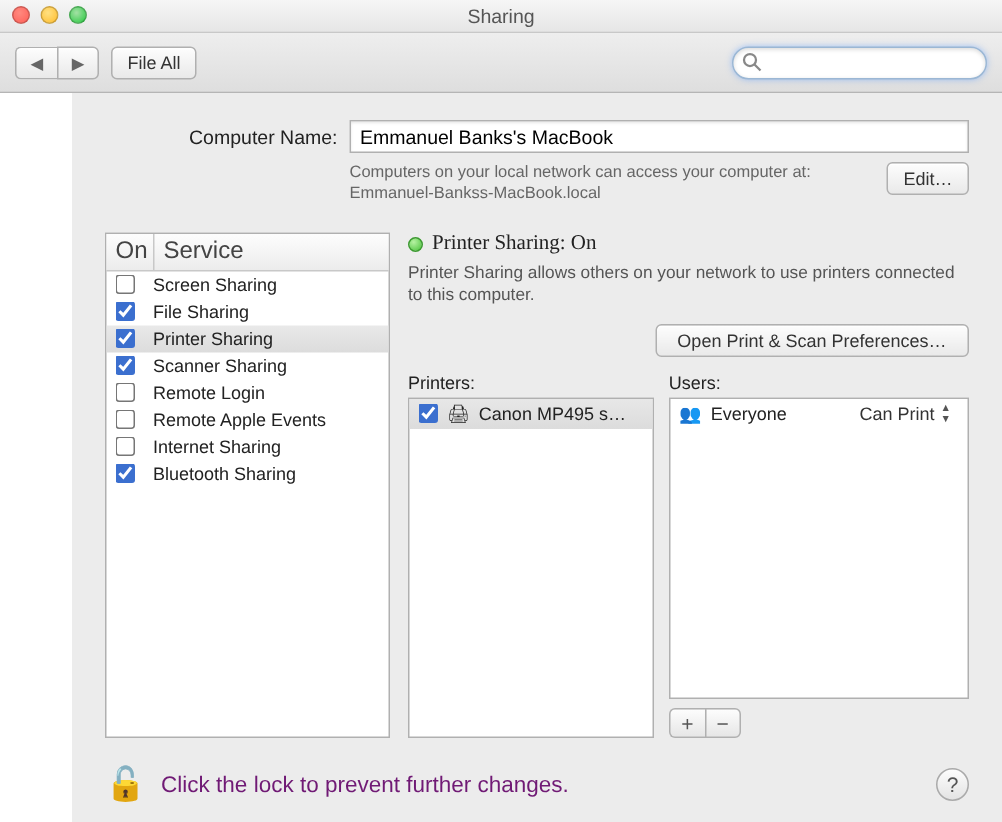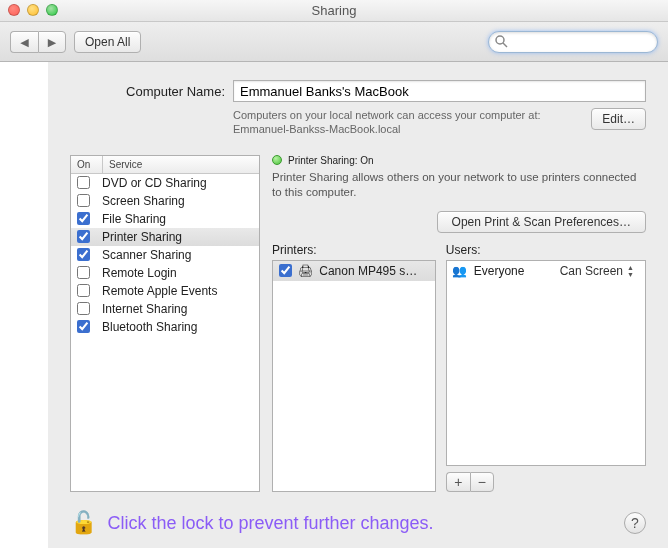--- a/index.html
+++ b/index.html
@@ -118,42 +118,42 @@
   .services-box {
     width: 190px;
     background: #fff;
     border: 1px solid #b0b0b0;
     display: flex; flex-direction: column;
   }
   .services-header {
     display: flex;
     background: linear-gradient(#fdfdfd,#ececec);
     border-bottom: 1px solid #c8c8c8;
-    font-size: 10px;
+    font-size: 16px;
     color: #444;
   }
   .services-header .col-on { width: 32px; padding: 3px 6px; border-right: 1px solid #c8c8c8; }
   .services-header .col-sv { flex:1; padding: 3px 6px; }
   .services-list { flex:1; overflow: auto; }
   .svc-row {
     display: flex; align-items: center;
     padding: 2px 6px;
     font-size: 12px;
   }
   .svc-row.selected { background: linear-gradient(#e9e9e9,#dcdcdc); }
   .svc-row input[type=checkbox] { margin-right: 12px; accent-color: #3b6fcf; }
 
   .right-pane { flex: 1; display: flex; flex-direction: column; }
   .status-row { display: flex; align-items: center; gap: 6px; margin-bottom: 4px; }
   .status-dot {
     width: 10px; height: 10px; border-radius: 50%;
     background: radial-gradient(circle at 35% 30%, #b6f2a2, #49c23a);
     border: 1px solid #3b9a2f;
   }
-  .status-title { font-size: 10px; }
+  .status-title { font-size: 14px; font-family: Liberation Serif, serif; }
   .status-desc { font-size: 11.5px; color: #555; line-height: 1.35; margin-bottom: 10px; }
   .open-pref-btn { align-self: flex-end; height: 22px; padding: 0 14px; margin-bottom: 10px; }
 
   .lists-row { display: flex; gap: 10px; flex: 1; min-height: 0; }
   .list-col { display: flex; flex-direction: column; }
   .list-col.printers { flex: 0.9; }
   .list-col.users { flex: 1.1; justify-content: flex-end; }
   .list-label { font-size: 12px; margin-bottom: 3px; }
 
   .listbox {
@@ -188,21 +188,21 @@
   }
   .addremove button:first-child { border-radius: 4px 0 0 4px; border-right: none; }
   .addremove button:last-child  { border-radius: 0 4px 4px 0; }
 
   .footer {
     display: flex; align-items: center;
     margin-top: 18px;
     gap: 10px;
   }
   .lock-icon { font-size: 22px; }
-  .footer-text { flex:1; font-size: 18px; color:#8b5cf6; }
+  .footer-text { flex:1; font-size: 15px; color:#701a75; }
   .help-btn {
     width: 22px; height: 22px; border-radius: 50%;
     border: 1px solid #aaa;
     background: linear-gradient(#fdfdfd,#e3e3e3);
     color:#555; font-size: 14px; line-height: 20px;
     text-align: center;
   }
 </style>
 </head>
 <body>
@@ -214,21 +214,21 @@
     <div class="tl green"></div>
   </div>
   <span>Sharing</span>
 </div>
 
 <div class="toolbar">
   <div class="nav-group">
     <button class="pillbtn"><span class="arrow">◀</span></button>
     <button class="pillbtn"><span class="arrow">▶</span></button>
   </div>
-  <button class="pillbtn">Open All</button>
+  <button class="pillbtn">File All</button>
   <div class="spacer"></div>
   <div class="search-wrap">
     <span class="mag">
       <svg width="14" height="14" viewBox="0 0 14 14">
           <circle cx="6" cy="6" r="4" fill="none" stroke="#888" stroke-width="1.5"></circle>
           <line x1="9" y1="9" x2="13" y2="13" stroke="#888" stroke-width="1.5"></line>
         </svg>
     </span>
     <input type="text" placeholder="" style="">
   </div>
@@ -250,24 +250,20 @@
     </div>
   </div>
 
   <div class="main-cols">
     <div class="services-box">
       <div class="services-header">
         <div class="col-on">On</div>
         <div class="col-sv">Service</div>
       </div>
       <div class="services-list" id="services-list">
-          <div class="svc-row">
-            <input type="checkbox" style="">
-            <span>DVD or CD Sharing</span>
-          </div>
           <div class="svc-row">
             <input type="checkbox" style="">
             <span>Screen Sharing</span>
           </div>
           <div class="svc-row">
             <input type="checkbox" checked="" style="">
             <span>File Sharing</span>
           </div>
           <div class="svc-row selected">
             <input type="checkbox" checked="" style="">
@@ -316,21 +312,21 @@
             </div>
         </div>
         <div class="list-col users">
           <div class="list-label">Users:</div>
           <div class="listbox" id="users-list">
               <div class="users-row">
                 <div class="left">
                   <span>👥</span>
                   <span>Everyone</span>
                 </div>
-                <span class="perm">Can Screen</span>
+                <span class="perm">Can Print</span>
                 <div class="stepper">
                   <span>▲</span>
                   <span>▼</span>
                 </div>
               </div>
             </div>
           <div class="addremove">
             <button>+</button>
             <button>−</button>
           </div>

